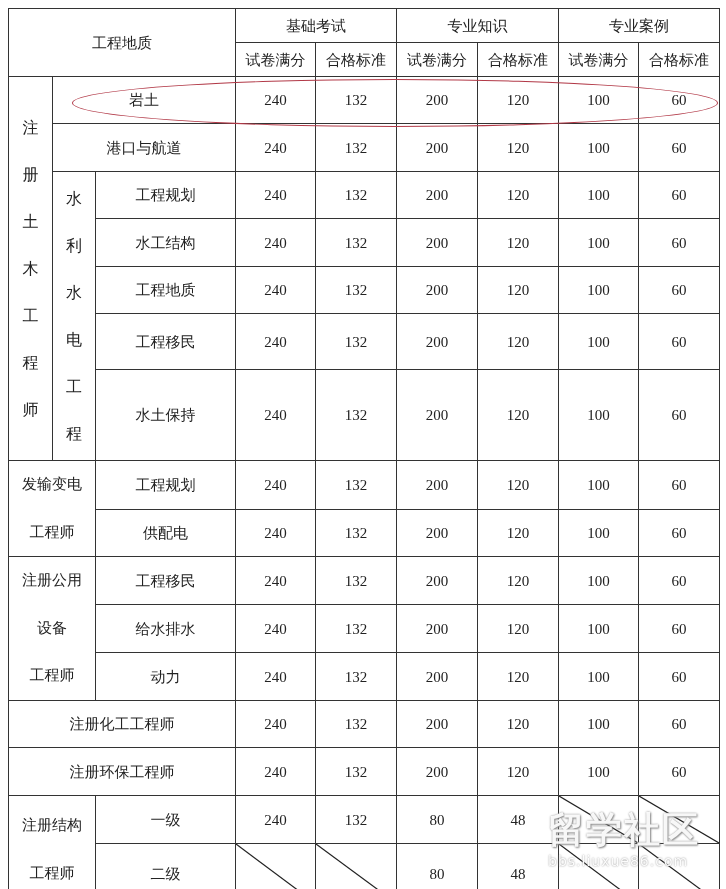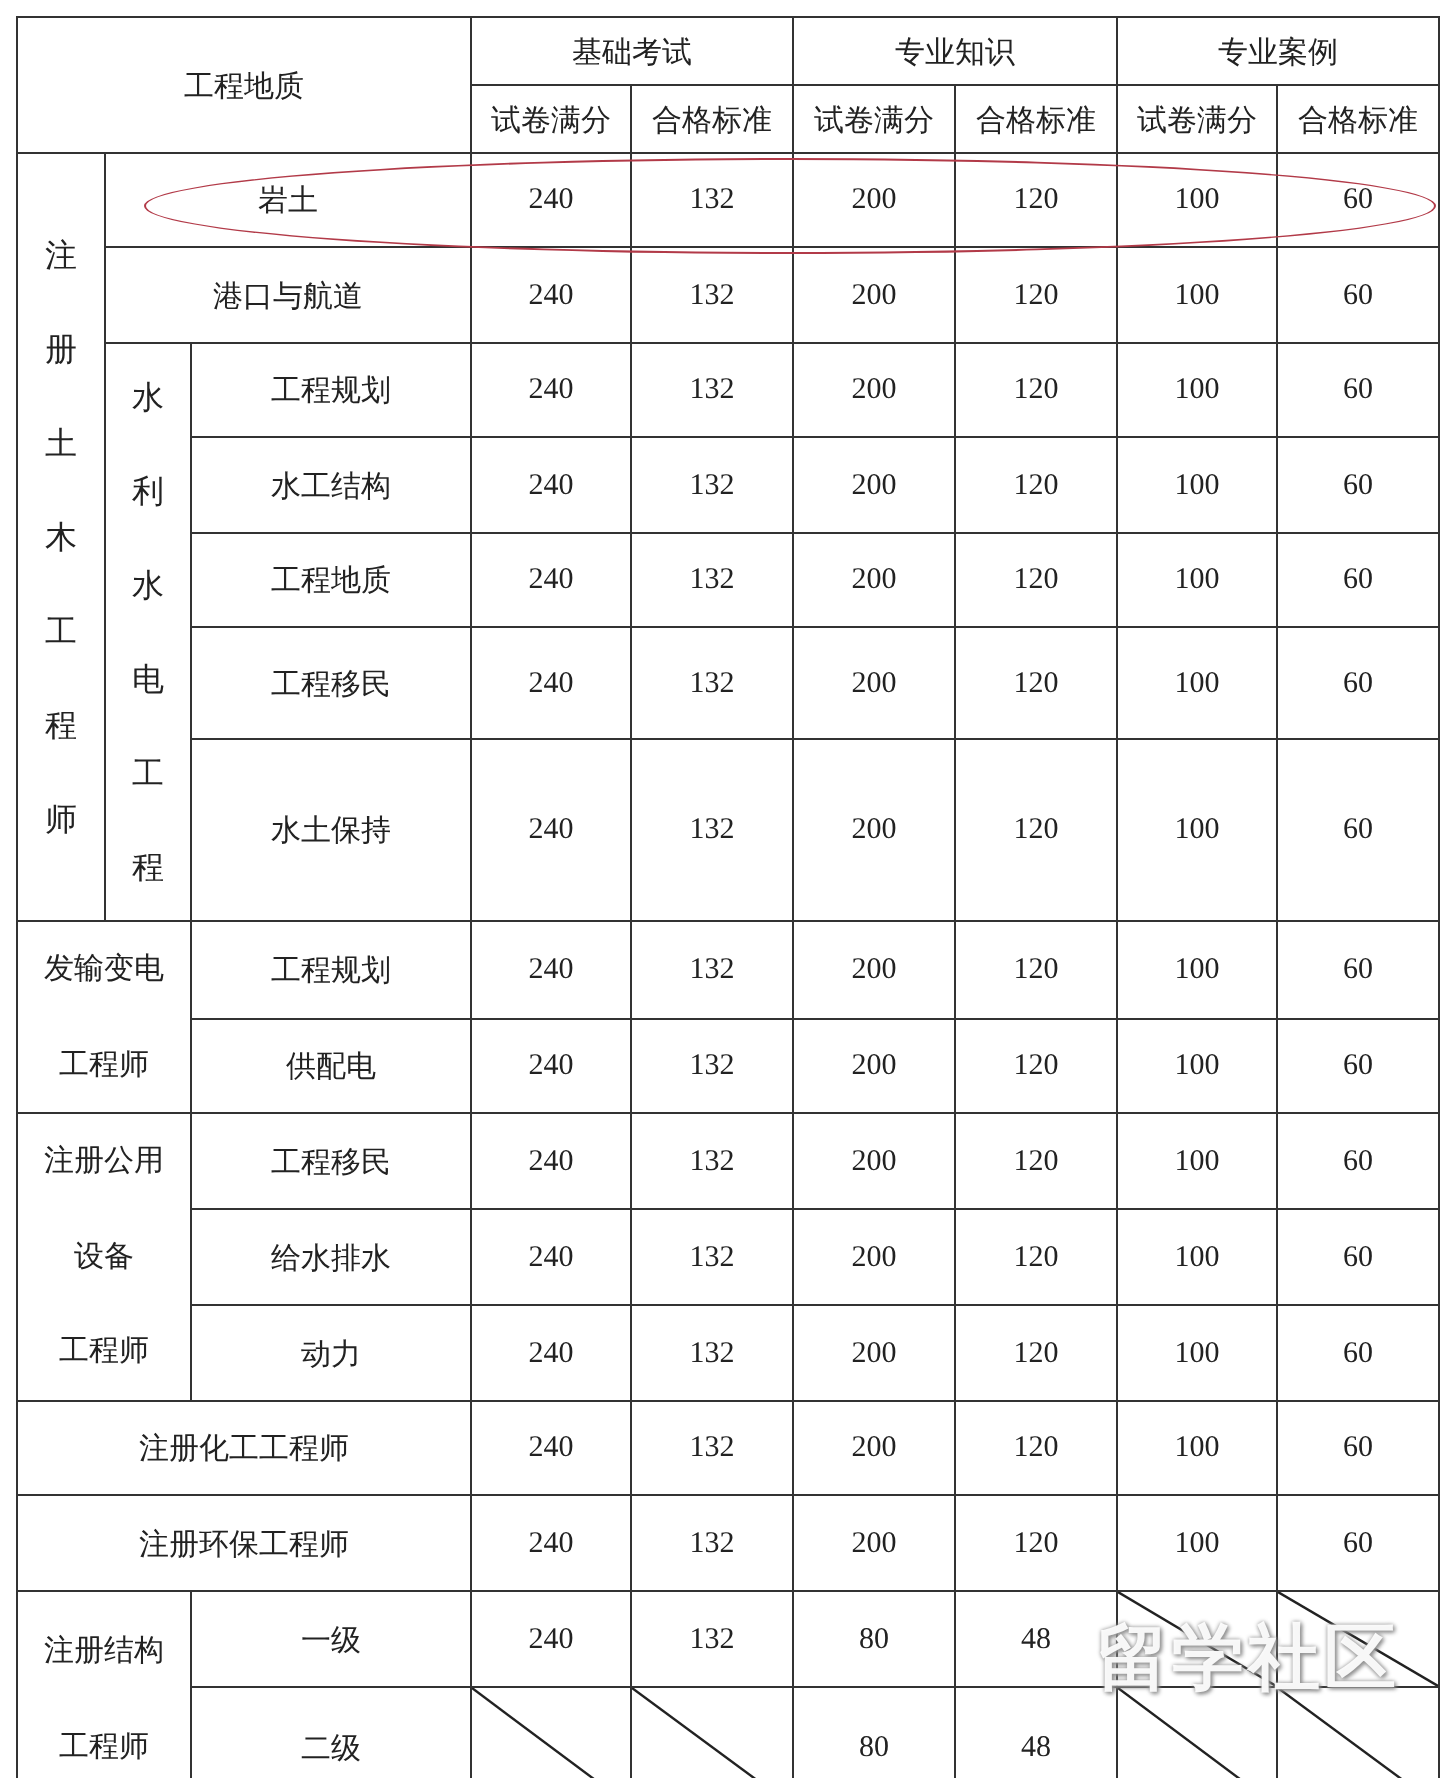--- a/index.html
+++ b/index.html
@@ -258,13 +258,14 @@
           </td>
   </tr>
 </tbody>
     </table>
 </div>
 
 <div class="oval" style="border-color: rgb(178, 58, 72);"></div>
 
 <div class="wm">
   <div class="big">留学社区</div>
+  <div class="small">bbs.liuxue86.com</div>
 </div>
 
 </body></html>

